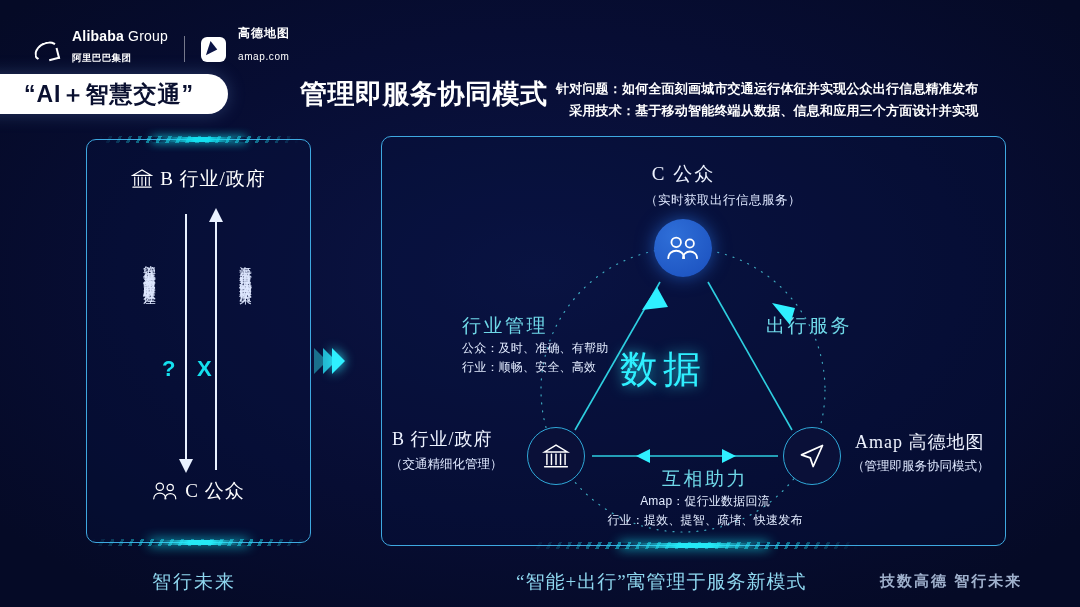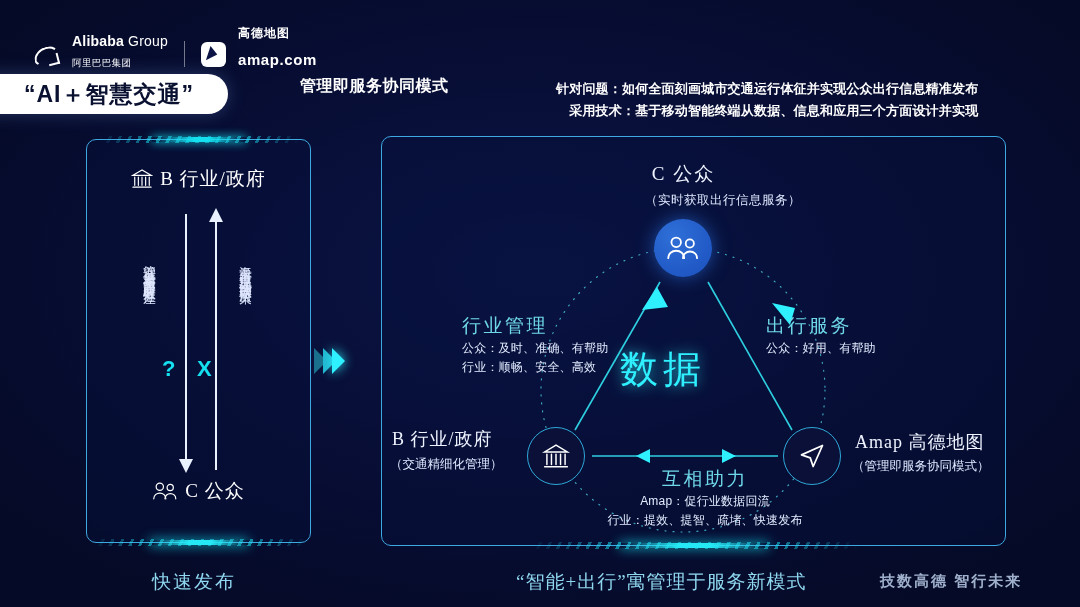--- a/index.html
+++ b/index.html
@@ -22,41 +22,41 @@
     border-right-color:transparent; border-bottom-color:transparent;
   }
   .ali-mark::after{
     content:""; position:absolute; right:1px; bottom:2px; width:9px; height:9px;
     border-right:2.6px solid #fff; border-bottom:2.6px solid #fff;
     transform:rotate(-14deg);
   }
   .ali-txt{ line-height:1; }
   .ali-txt .l1{ font-size:14px; color:#fff; font-weight:bold; letter-spacing:.2px; }
   .ali-txt .l1 span{ font-weight:normal; }
-  .ali-txt .l2{ font-size:9.5px; color:#fff; font-weight:normal; letter-spacing:.4px; margin-top:10px; }
+  .ali-txt .l2{ font-size:9.5px; color:#fff; font-weight:bold; letter-spacing:.4px; margin-top:10px; }
   .logo-sep{ width:1px; height:26px; background:rgba(255,255,255,.45); margin:0 4px; }
   .amap-mark{ width:25px; height:25px; border-radius:6px; background:#fff; position:relative; }
   .amap-mark::before{
     content:""; position:absolute; left:7px; top:5px; width:0; height:0;
     border-left:9px solid #0b1445; border-top:6px solid transparent; border-bottom:9px solid transparent;
     transform:rotate(18deg);
   }
   .amap-txt{ line-height:1; }
   .amap-txt .l1{ font-size:12px; color:#fff; font-weight:bold; letter-spacing:1px; }
-  .amap-txt .l2{ font-size:15px; color:#fff; font-weight:bold; letter-spacing:.6px; margin-top:13px; }
+  .amap-txt .l2{ font-size:10px; color:#fff; font-weight:normal; letter-spacing:.6px; margin-top:13px; }
 
   .conf { position:absolute; right:46px; top:27px; font-family:"Liberation Serif", serif;
     font-size:25px; color:#b9c4de; letter-spacing:1px; opacity:.92; }
 
   .pill { position:absolute; left:-22px; top:74px; height:40px; padding:0 34px 0 46px;
     background:#fff; border-radius:0 22px 22px 0; display:flex; align-items:center;
     box-shadow:0 0 18px rgba(130,180,255,.25); }
   .pill span{ font-size:23px; font-weight:bold; color:#0a1030; letter-spacing:1px; }
 
-  .subtitle { position:absolute; left:300px; top:76px; font-size:16px; font-weight:bold;
+  .subtitle { position:absolute; left:300px; top:76px; font-size:27px; font-weight:bold;
     color:#fff; letter-spacing:.5px; }
 
   .notes { position:absolute; left:556px; top:78px; }
   .notes div{ font-size:13px; font-weight:bold; color:#fff; line-height:22px; letter-spacing:.2px;text-align:right; }
 
   
   .panel { position:absolute; border:1px solid #3ea8e0; border-radius:10px;
     background:rgba(7,16,60,.35); }
   .panel.left { left:86px; top:139px; width:225px; height:404px; }
   .panel.right{ left:381px; top:136px; width:625px; height:410px; }
@@ -276,27 +276,26 @@
     <div class="center-data">数据</div>
 
     <div class="grp mgmt">
       <div class="gt">行业管理</div>
       <div class="gl">公众：及时、准确、有帮助</div>
       <div class="gl">行业：顺畅、安全、高效</div>
     </div>
 
     <div class="grp serv">
       <div class="gt">出行服务</div>
-      <div class="gl">公众：好用、有帮助</div>
     </div>
 
     <div class="grp mutual">
       <div class="gt">互相助力</div>
       <div class="gl">Amap：促行业数据回流</div>
       <div class="gl">行业：提效、提智、疏堵、快速发布</div>
     </div>
   </div>
 
-  <div class="f1">快速发布</div>
+  <div class="f1">智行未来</div>
   <div class="f2">“智能+出行”寓管理于服务新模式</div>
   <div class="f3">技数高德 智行未来</div>
 
 </div>
 
 </body></html>

